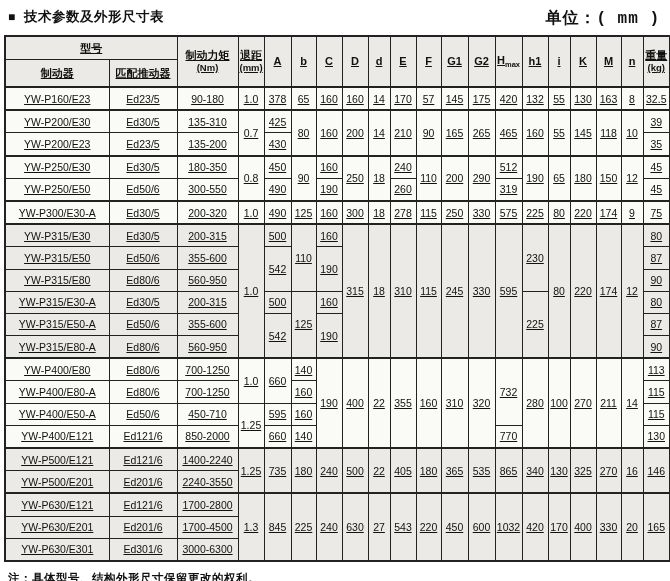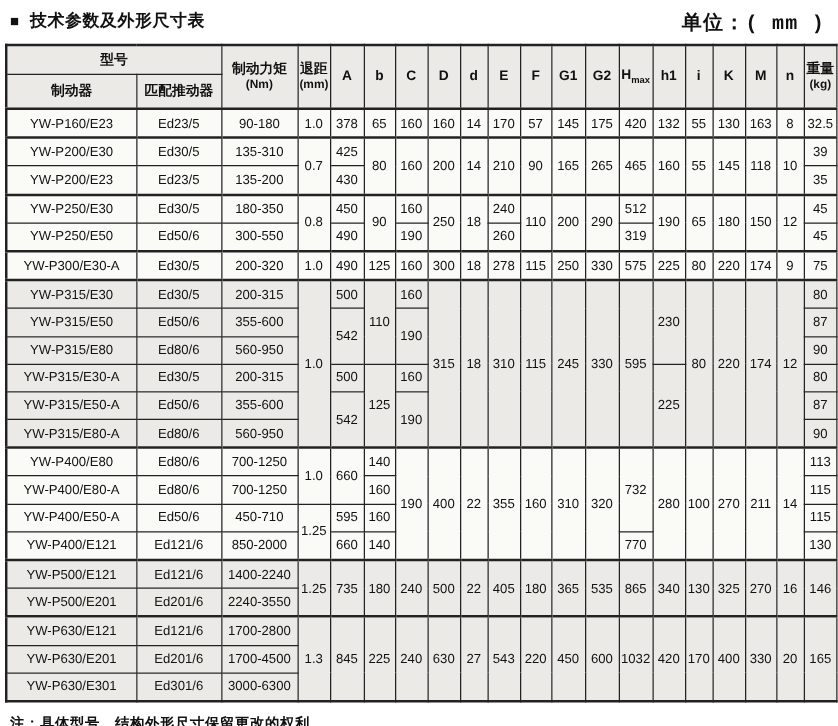--- a/index.html
+++ b/index.html
@@ -13,20 +13,21 @@
   .titlebar{
     display:flex;justify-content:space-between;align-items:flex-start;
     padding:2px 6px 6px 4px;
   }
   .title{font-size:13.5px;font-weight:bold;letter-spacing:.5px;}
   .title .bullet{font-size:12px;margin-right:4px;}
   .unit{font-size:16px;font-weight:bold;letter-spacing:1px;font-family:Liberation Mono, monospace;}
   table{
     border-collapse:collapse;table-layout:fixed;width:662px;
     border:2px solid var(--border,#1a1a1a);
+    text-decoration:underline;
   }
   th,td{
     border:1px solid var(--border,#2b2b2b);
     text-align:center;vertical-align:middle;
     padding:0 1px;overflow:hidden;white-space:nowrap;
   }
   thead th{
     background:var(--header-bg,#ebeae6);
     font-weight:bold;font-size:11px;line-height:1.15;
   }

